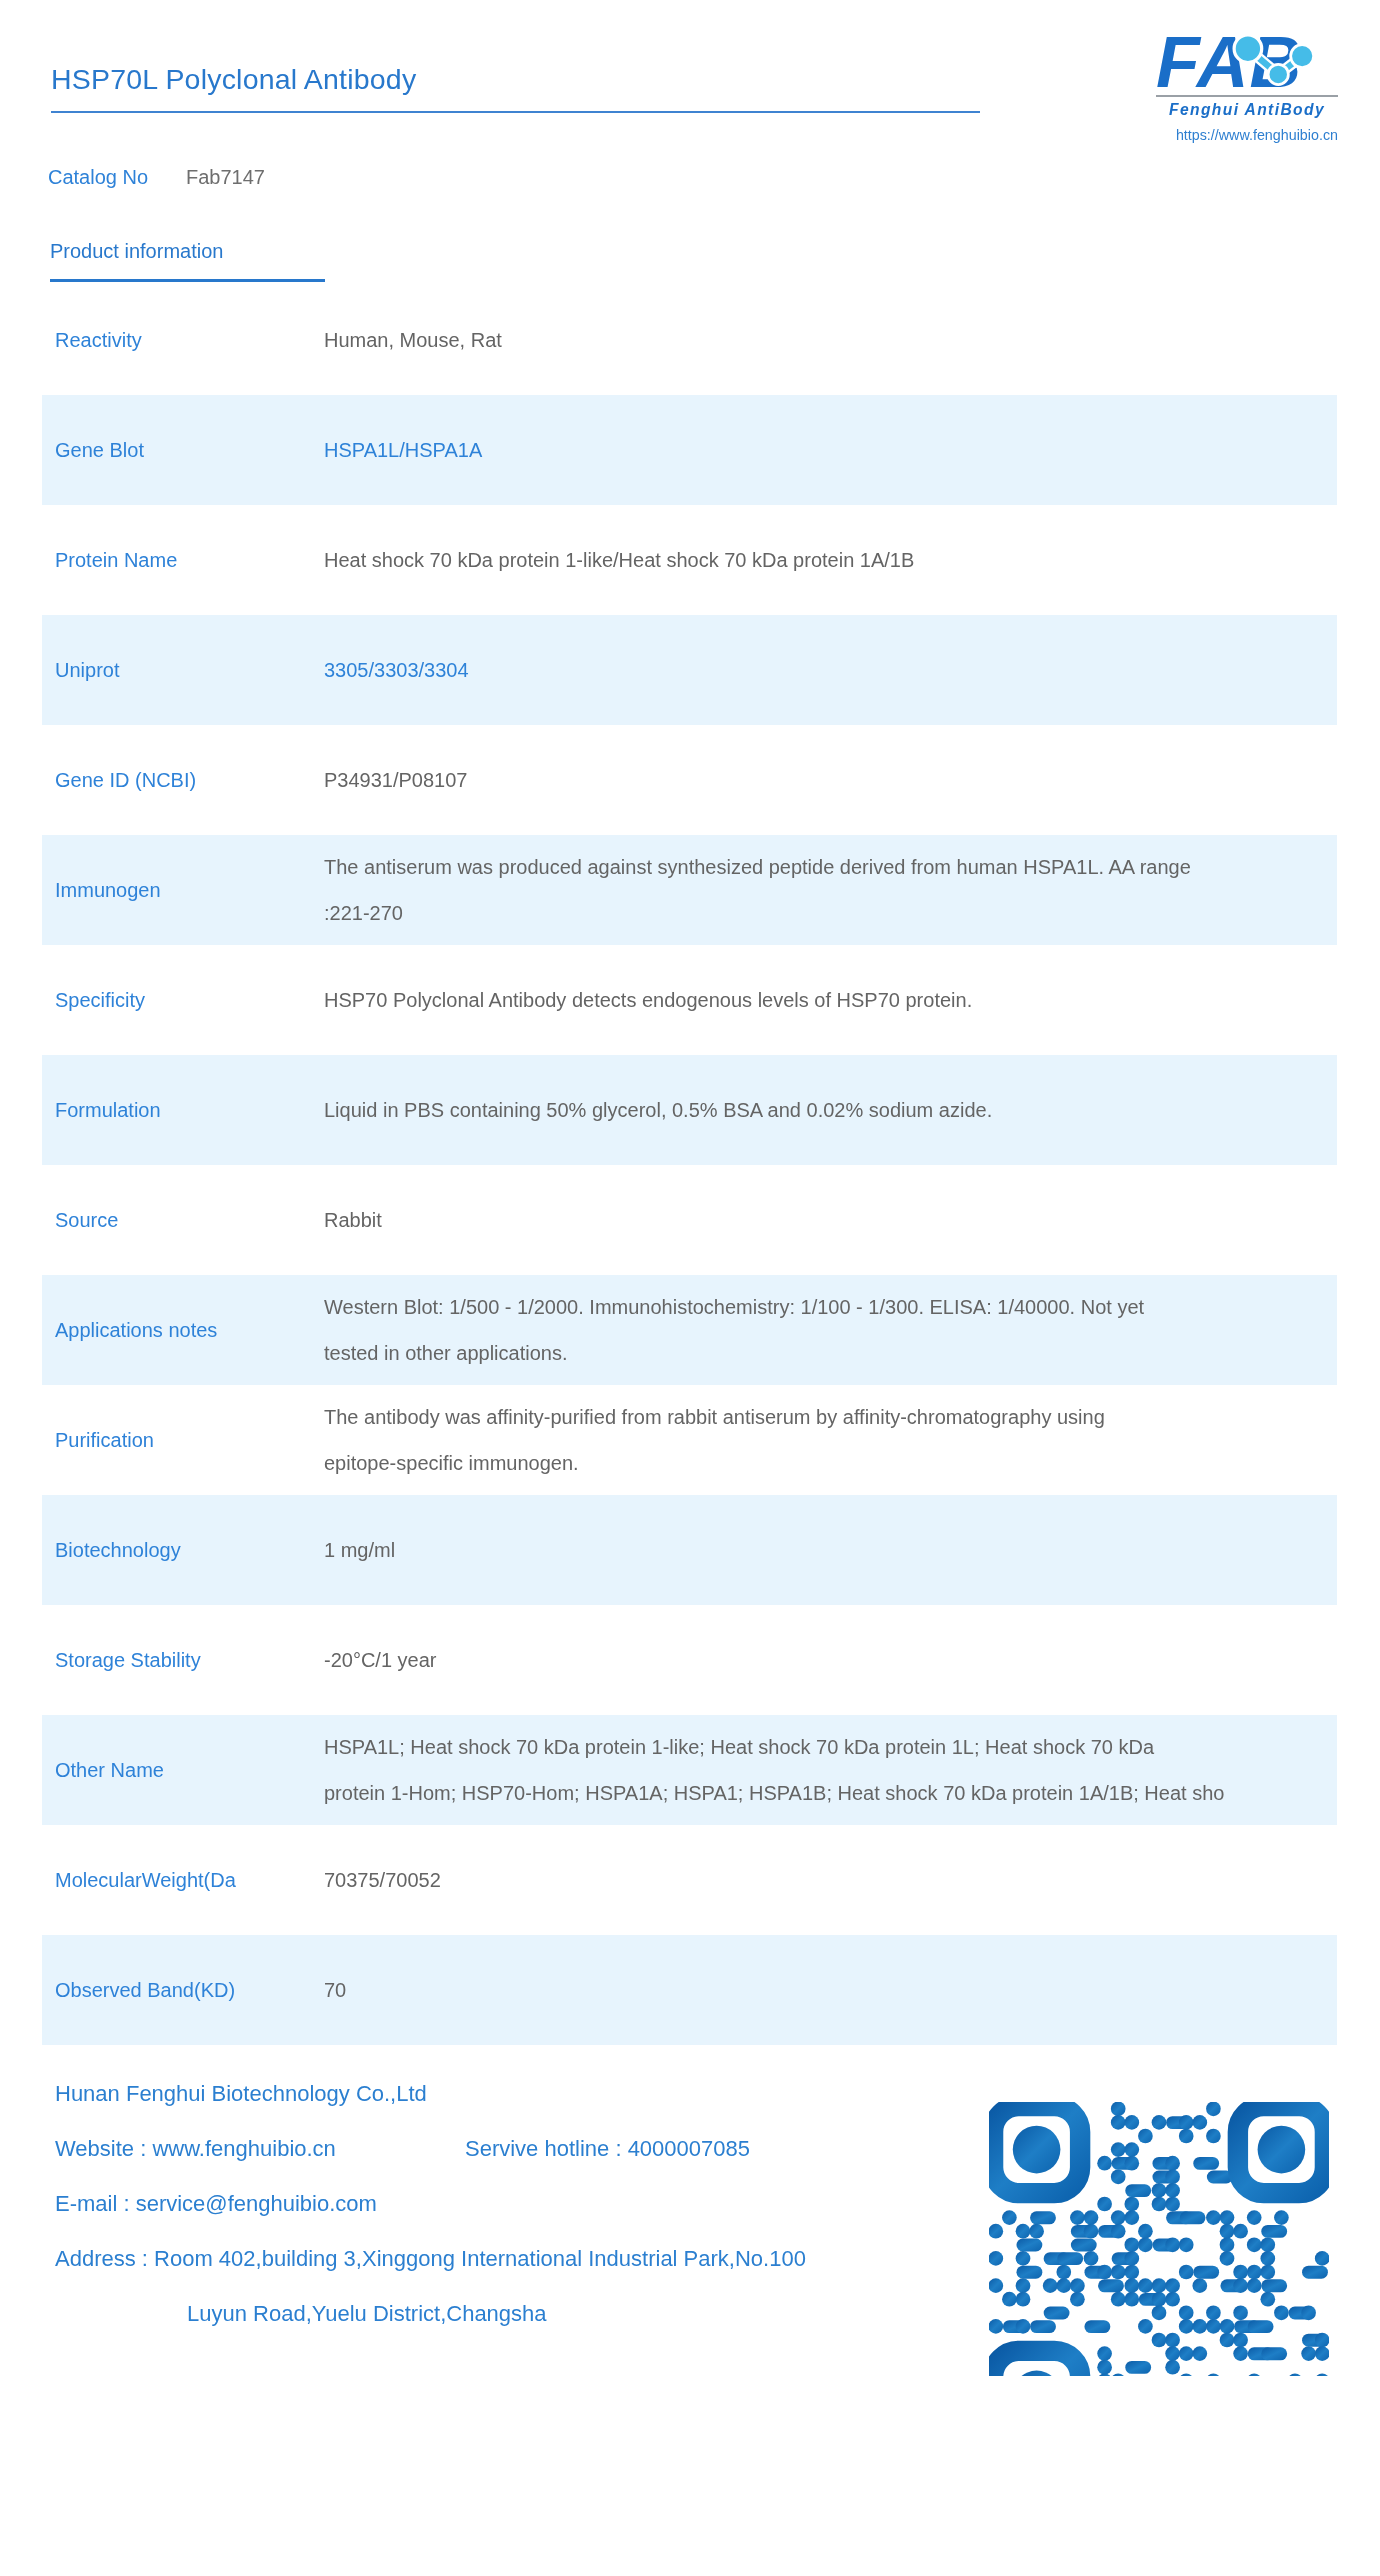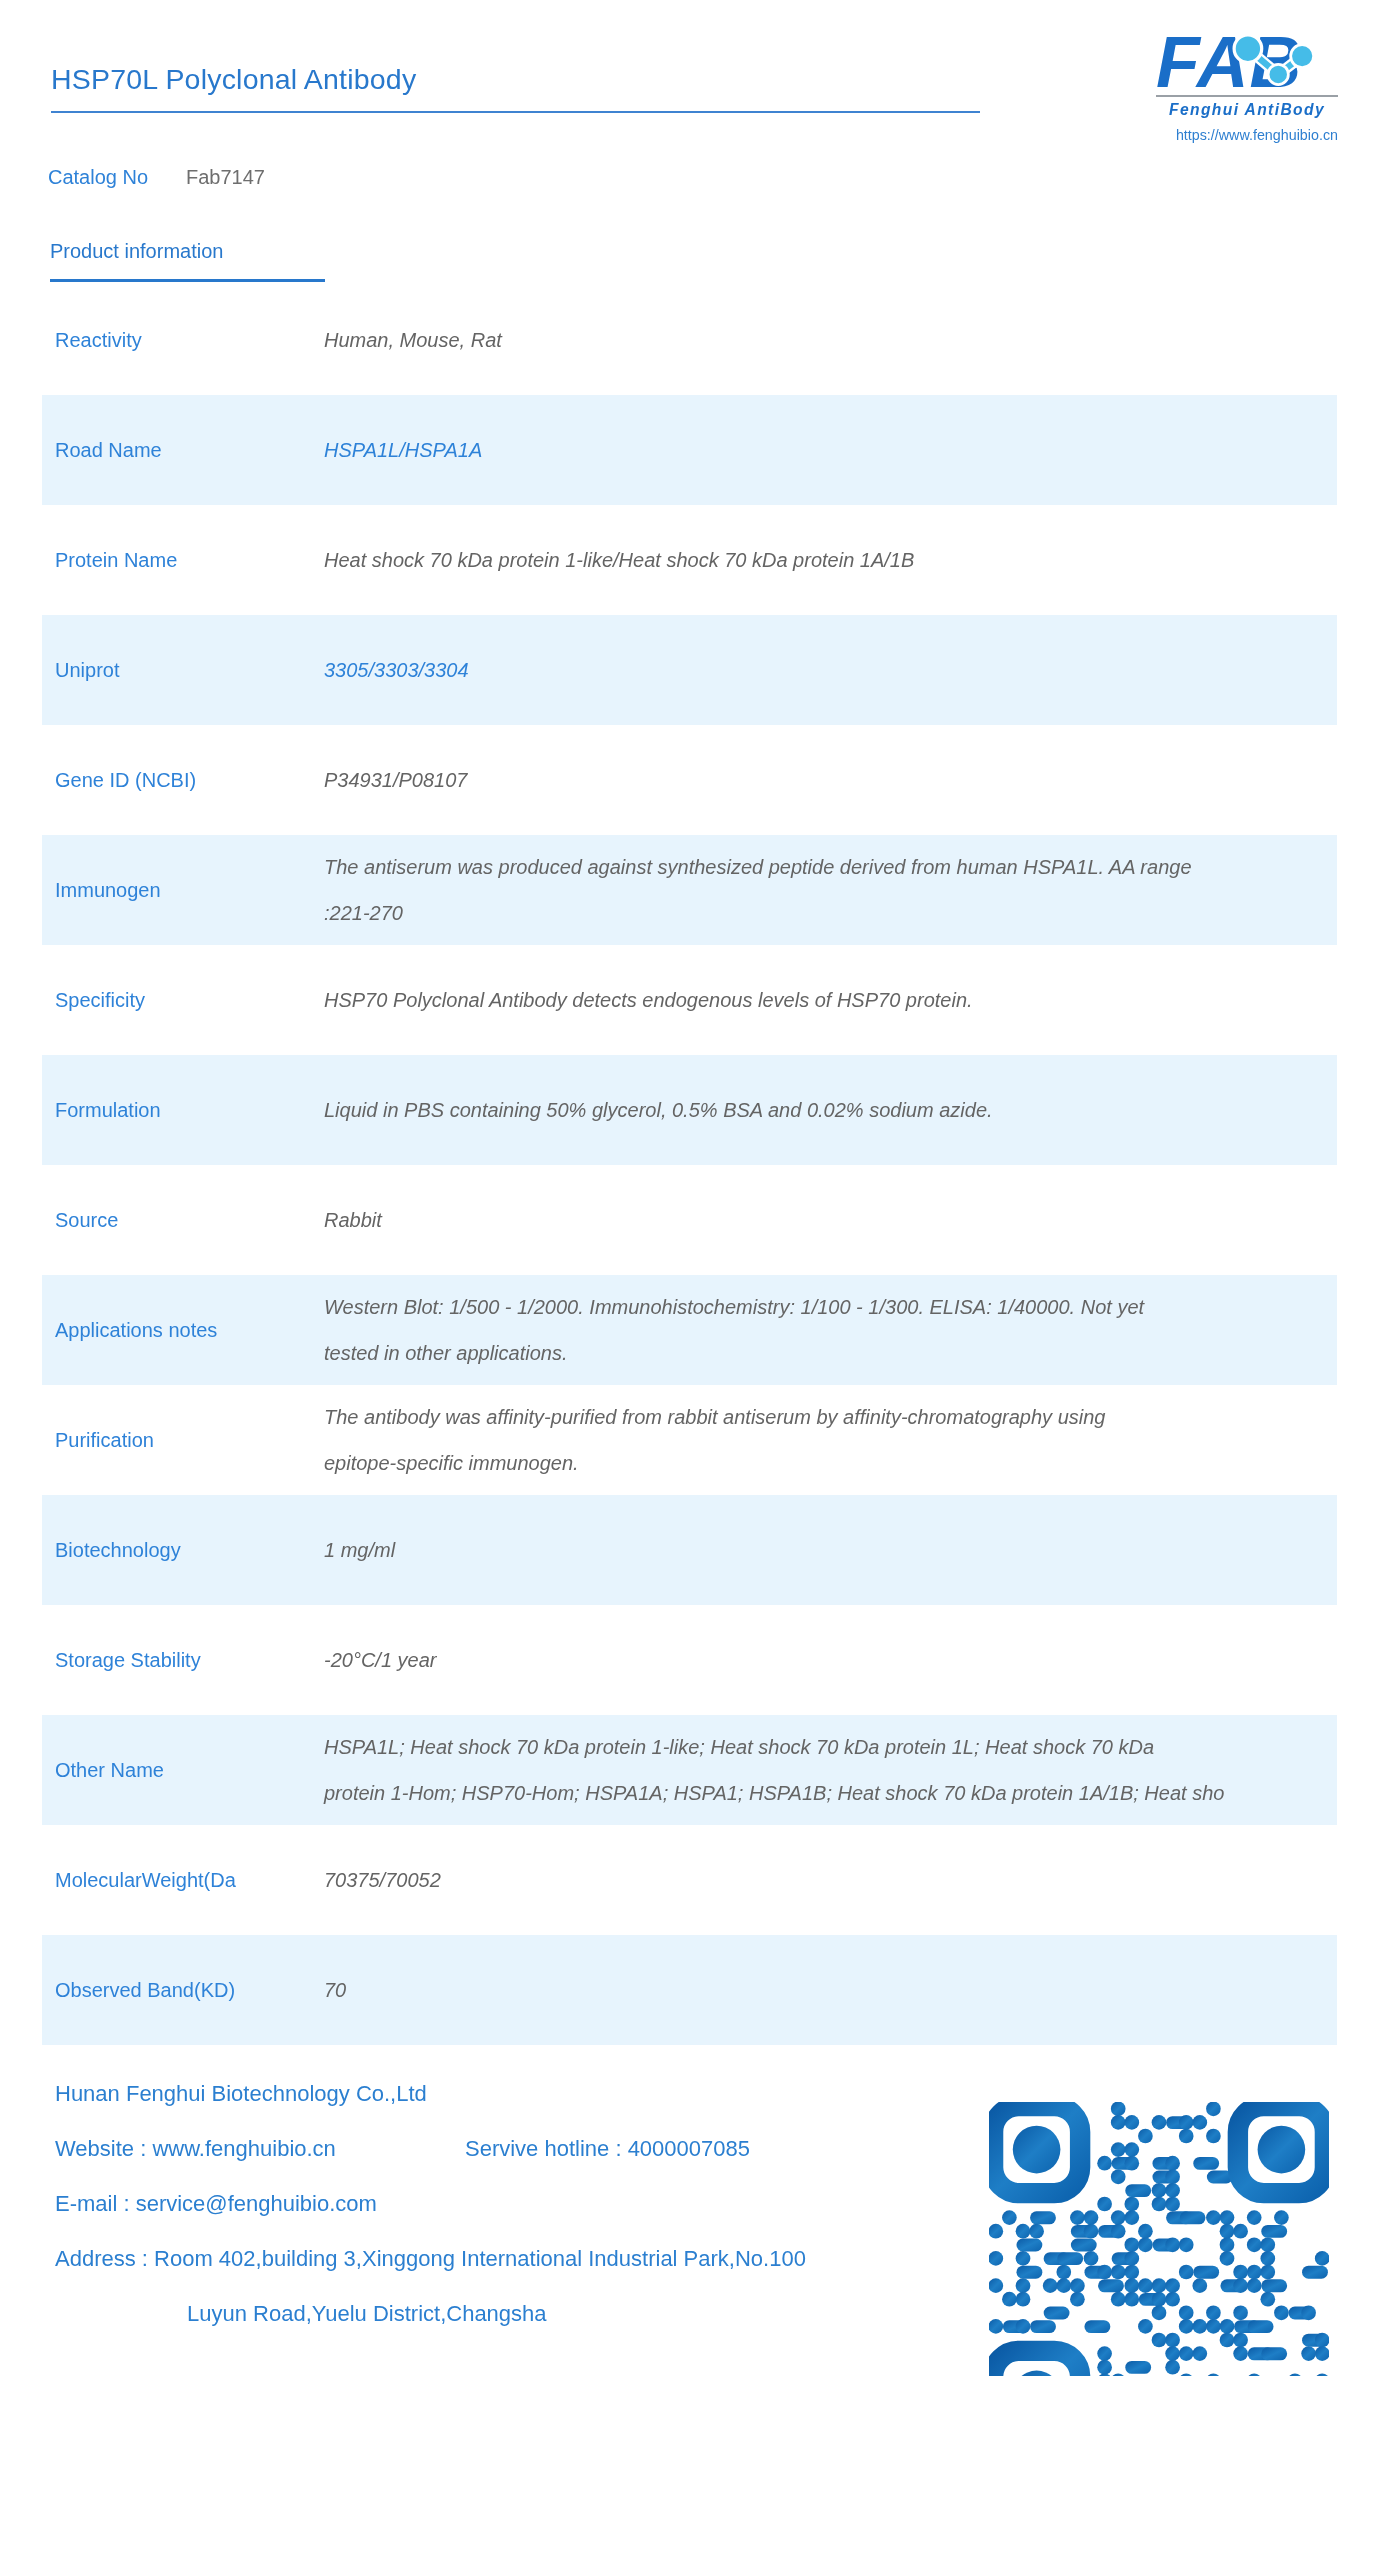--- a/index.html
+++ b/index.html
@@ -32,21 +32,21 @@
     position:absolute;left:50px;top:240px;font-size:20px;font-weight:500;color:#2878cc;white-space:nowrap;
   }
   .section-rule{position:absolute;left:50px;top:279px;width:275px;height:2.8px;background:#2878cc;}
   
   .table{position:absolute;left:42px;top:285px;width:1295px;}
   .row{display:flex;align-items:center;height:110px;padding-left:13px;box-sizing:border-box;}
   .row.alt{background:#e7f4fd;}
   .row-label{width:269px;flex:none;font-size:20px;color:#2e82d8;line-height:28px;}
   .row-value{
     flex:1;font-size:20px;color:#646464;line-height:46px;
-    white-space:pre-line;padding-right:14.7px;font-style:italic;
+    white-space:pre-line;padding-right:14.7px;
   }
   .row-value.link{color:#2e82d8;}
   
   .footer-block{position:absolute;left:55px;top:2077px;font-size:22px;color:#2b7fd0;}
   .footer-line{line-height:33px;margin-bottom:22px;white-space:nowrap;}
   .footer-website{display:inline-block;width:410px;}
   .footer-address2{padding-left:132px;}
   .qr{position:absolute;left:989px;top:2102px;width:340px;height:340px;}
   .emblem{position:absolute;left:513px;top:2431px;display:flex;align-items:center;gap:18.4px;}
   .emblem-cn{font-size:33px;font-weight:bold;color:#757575;letter-spacing:9.2px;white-space:nowrap;}
@@ -82,21 +82,21 @@
 
   <div class="section-heading">Product information</div>
   <div class="section-rule"></div>
 
   <div class="table">
     <div class="row">
       <div class="row-label">Reactivity</div>
       <div class="row-value">Human,  Mouse,  Rat</div>
     </div>
     <div class="row alt">
-      <div class="row-label">Road Name</div>
+      <div class="row-label">Gene Blot</div>
       <div class="row-value link">HSPA1L/HSPA1A</div>
     </div>
     <div class="row">
       <div class="row-label">Protein Name</div>
       <div class="row-value">Heat shock 70 kDa protein 1-like/Heat shock 70 kDa protein 1A/1B</div>
     </div>
     <div class="row alt">
       <div class="row-label">Uniprot</div>
       <div class="row-value link">3305/3303/3304</div>
     </div>

